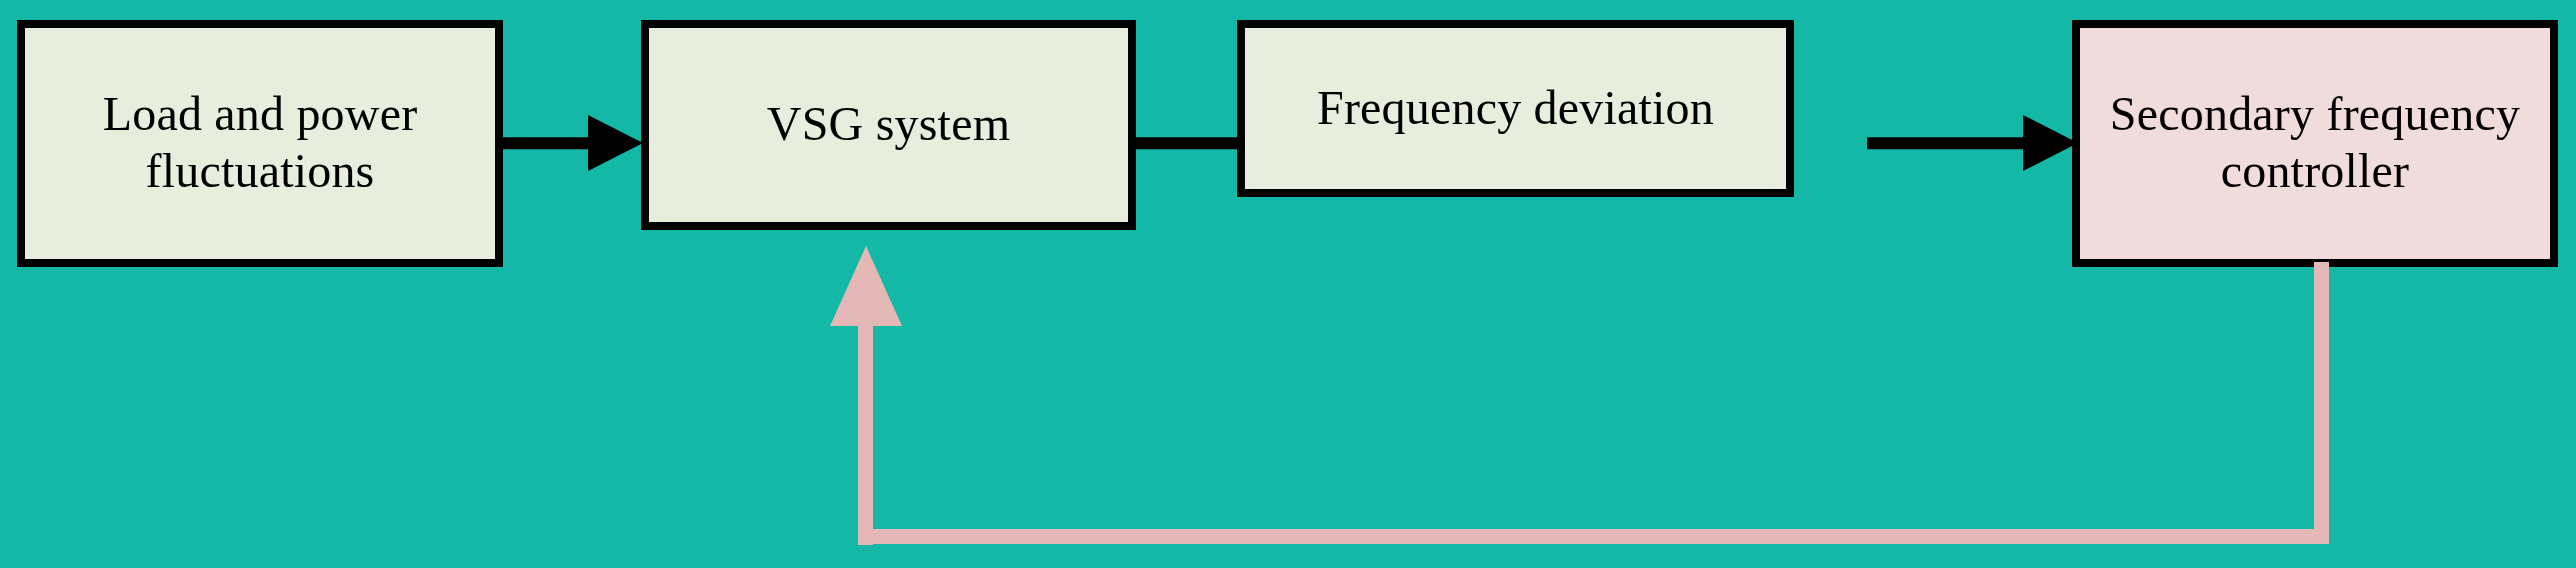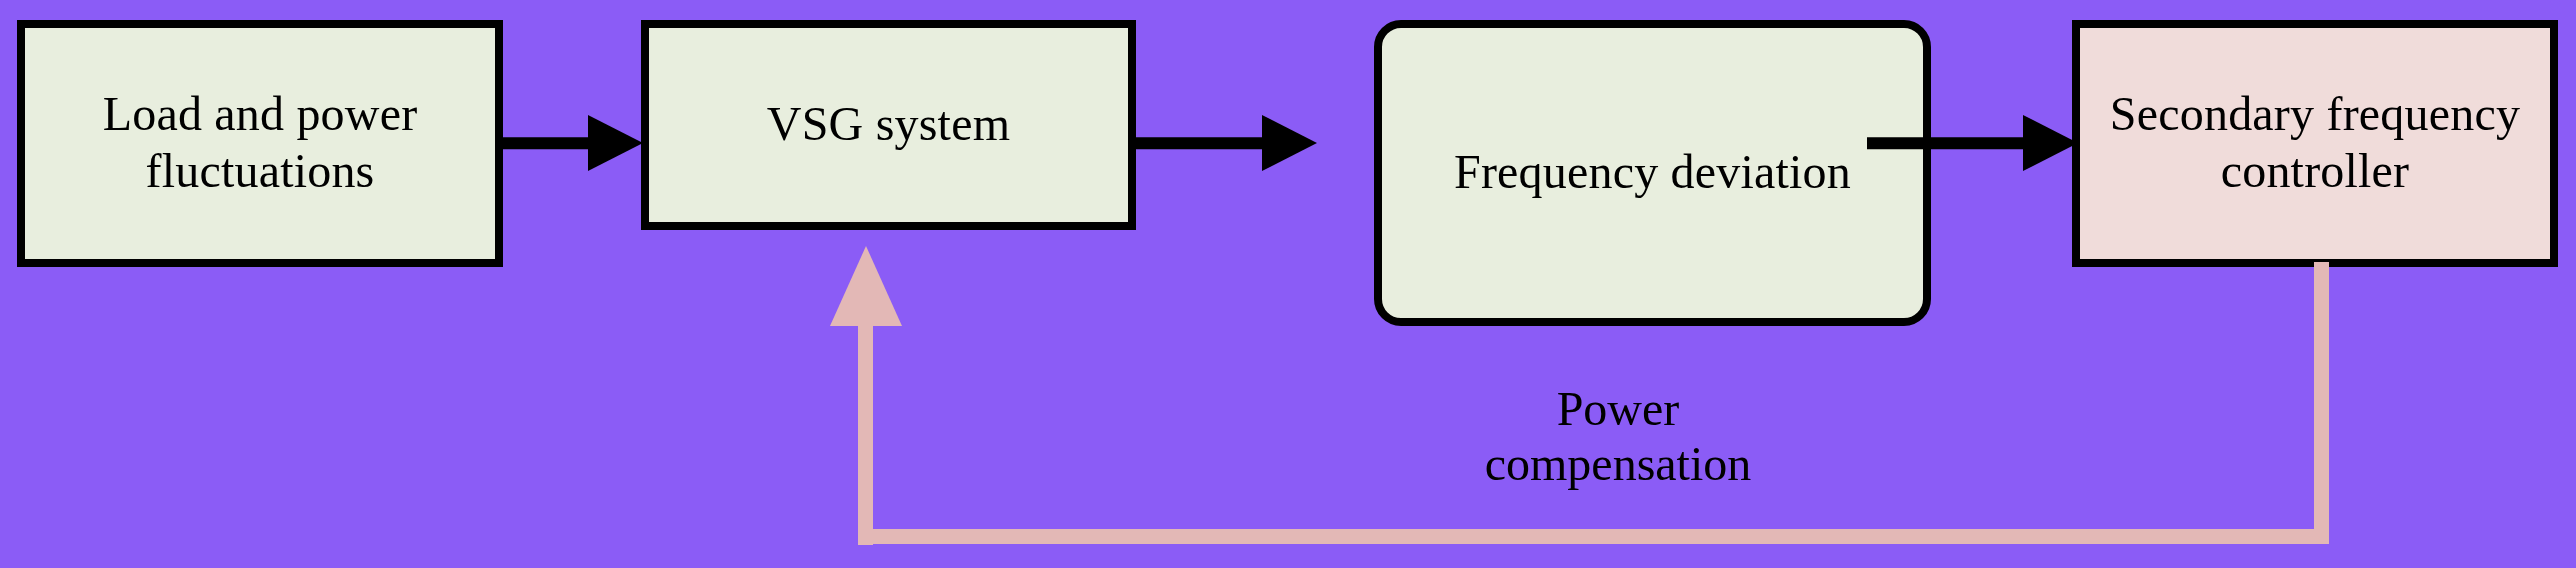--- a/index.html
+++ b/index.html
@@ -8,21 +8,21 @@
     padding: 0;
     background: #ffffff;
   }
   body {
     font-family: "Liberation Serif", "DejaVu Serif", serif;
   }
   #canvas {
     position: relative;
     width: 2576px;
     height: 568px;
-    background: #8b5cf6;
+    background: #14b8a6;
     overflow: hidden;
   }
   .block {
     position: absolute;
     box-sizing: border-box;
     border: 8px solid #000000;
     display: flex;
     align-items: center;
     justify-content: center;
     text-align: center;
@@ -101,35 +101,33 @@
 
   <div class="block green" style="left:641px; top:19.5px; width:495px; height:210px;">
     <span class="block-label">VSG system</span>
   </div>
 
   <div class="arrow-h" style="left:1136px; top:143px; width:179px;">
     <div class="shaft" style="width:129px;"></div>
     <div class="head" style="left:126px;"></div>
   </div>
 
-  <div class="block green" style="left:1374px; top:19.5px; width:557px; height:306px;border-radius:27px;">
+  <div class="block green" style="left:1237px; top:19.5px; width:557px; height:177px;">
     <span class="block-label">Frequency deviation</span>
   </div>
 
   <div class="arrow-h" style="left:1867px; top:143px; width:211px;">
     <div class="shaft" style="width:160px;"></div>
     <div class="head" style="left:156px;"></div>
   </div>
 
   <div class="block pink" style="left:2072px; top:19.5px; width:486px; height:247px;">
     <span class="block-label">Secondary frequency controller</span>
   </div>
 
   <div class="fb-seg" style="left:2314px; top:262px; width:15px; height:282px;"></div>
   <div class="fb-seg" style="left:858px; top:529px; width:1471px; height:15px;"></div>
   <div class="fb-seg" style="left:858px; top:324px; width:15px; height:221px;"></div>
   <div class="fb-head-up" style="left:830px; top:246px;"></div>
 
-  <div class="caption" style="left:1383px; top:381px; width:470px;">Power
-compensation</div>
 
 </div>
 
 
 </body></html>

